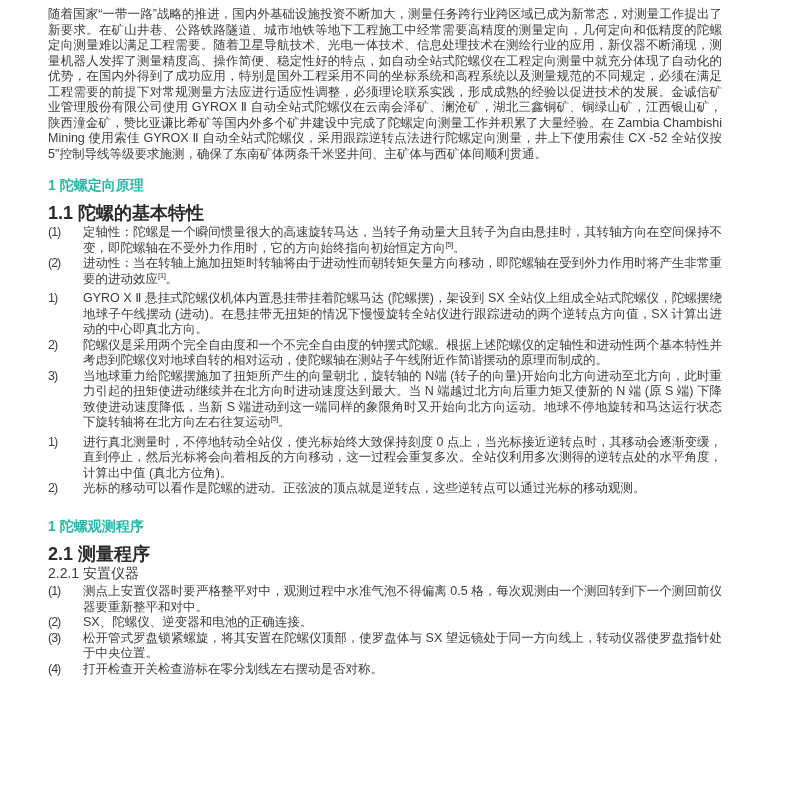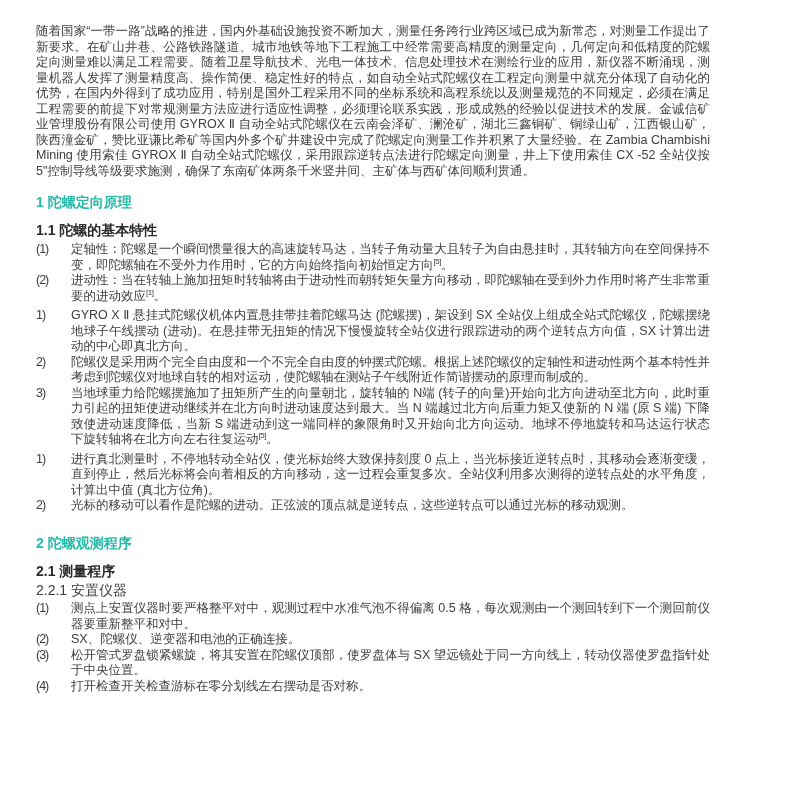--- a/index.html
+++ b/index.html
@@ -6,40 +6,40 @@
   html, body { background: #ffffff; }
   body {
     width: 785px;
     height: 804px;
     font-family: "Liberation Sans", "DejaVu Sans", sans-serif;
     color: #3d3d3d;
     overflow: hidden;
   }
   .page {
     width: 674px;
-    margin-left: 36px;
-    padding-top: 24px;
+    margin-left: 48px;
+    padding-top: 7px;
     font-size: 12.5px;
     line-height: 15.5px;
   }
   .intro {
     text-align: justify;
     margin-bottom: 13px;
   }
   .h-sec {
     color: var(--accent, #26b9a9);
     font-size: 14px;
     font-weight: bold;
     line-height: 16px;
     margin-top: 15px;
     margin-bottom: 7px;
   }
   .h-sub {
     color: #2b2b2b;
-    font-size: 14px;
+    font-size: 18px;
     font-weight: bold;
     line-height: 16px;
     margin-top: 12px;
     margin-bottom: 4px;
   }
   .h-minor {
     color: #3d3d3d;
     font-size: 14px;
     font-weight: normal;
     margin-top: 2px;
@@ -110,21 +110,21 @@
     <div class="li">
       <span class="li-marker">1)</span>
       <span class="li-body"><span>进行真北测量时，不停地转动全站仪，使光标始终大致保持刻度 0 点上，当光标接近逆转点时，其移动会逐渐变缓，直到停止，然后光标将会向着相反的方向移动，这一过程会重复多次。全站仪利用多次测得的逆转点处的水平角度，计算出中值 (真北方位角)。</span><sup class="ref"></sup><span></span></span>
     </div>
     <div class="li">
       <span class="li-marker">2)</span>
       <span class="li-body"><span>光标的移动可以看作是陀螺的进动。正弦波的顶点就是逆转点，这些逆转点可以通过光标的移动观测。</span><sup class="ref"></sup><span></span></span>
     </div>
   </div>
 
-  <h2 class="h-sec gap-lg">2 陀螺观测程序</h2>
+  <h2 class="h-sec gap-lg">1 陀螺观测程序</h2>
 
   <h3 class="h-sub">2.1 测量程序</h3>
 
   <p class="h-minor">2.2.1 安置仪器</p>
   <div class="list">
     <div class="li">
       <span class="li-marker">(1)</span>
       <span class="li-body"><span>测点上安置仪器时要严格整平对中，观测过程中水准气泡不得偏离 0.5 格，每次观测由一个测回转到下一个测回前仪器要重新整平和对中。</span><sup class="ref"></sup><span></span></span>
     </div>
     <div class="li">

